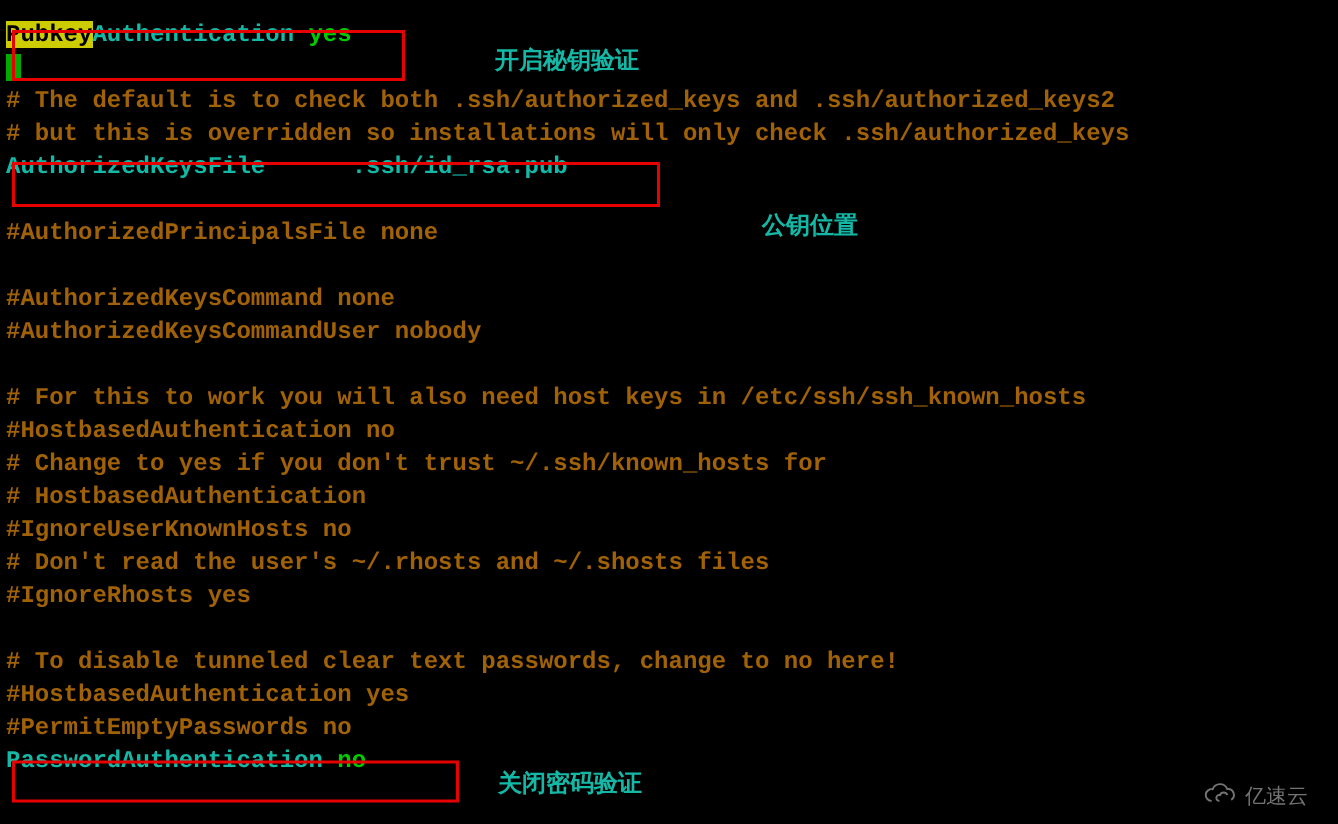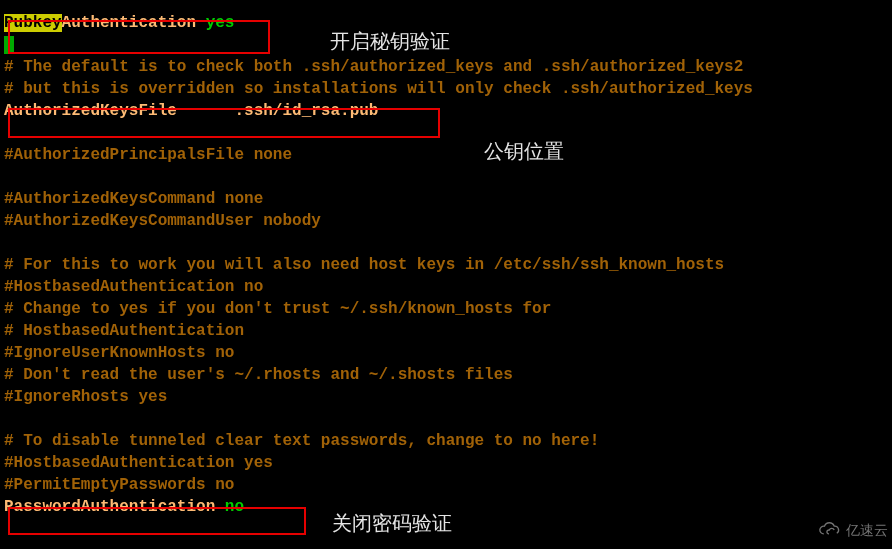--- a/index.html
+++ b/index.html
@@ -10,29 +10,29 @@
       font-weight: bold;
       line-height: 22px;
       padding: 12px 4px 4px 4px;
       width: 892px;
       height: 549px;
       overflow: hidden;
       position: relative;
     }
     .line { white-space: pre; color: #00a8a8; position: relative; height: 22px; }
     .comment { color: #a16207; }
-    .key { color: #fdba74; }
+    .key { color: #14b8a6; }
     .val { color: #00cc00; }
     .hl-pubkey { background: #8b5cf6; color: #000; }
     .hl-pubkey .key { background: #cccc00; color: #000; }
     .cursor { display:inline-block; width:10px; height:18px; background:#00aa00; vertical-align:middle; }
     .box { position: absolute; border: 2.5px solid #e60000; pointer-events: none; }
-    .annot { position: absolute; color: #e5e5e5; font-family: SimSun, "Microsoft YaHei", sans-serif; font-size: 20px; font-weight: normal; pointer-events:none; }
+    .annot { position: absolute; color: #14b8a6; font-family: SimSun, "Microsoft YaHei", sans-serif; font-size: 16px; font-weight: bold; pointer-events:none; }
     .watermark {
-      position: absolute; right: 4px; bottom: 8px;
+      position: absolute; right: 20px; bottom: 8px;
       display:flex; align-items:center; gap:4px;
       color:#888; font-family: Arial,sans-serif; font-size:14px; font-weight:normal;
       opacity:0.85;
     }
     .watermark svg { width:26px; height:18px; }
   </style>
 </head>
 <body>
 
 <div class="line"><span class="hl-pubkey"><span class="key">Pubkey</span></span><span class="key">Authentication </span><span class="val">yes</span></div>
@@ -57,21 +57,21 @@
 <div class="line comment"># To disable tunneled clear text passwords, change to no here!</div>
 <div class="line comment">#HostbasedAuthentication yes</div>
 <div class="line comment">#PermitEmptyPasswords no</div>
 <div class="line"><span class="key">PasswordAuthentication </span><span class="val">no</span></div>
 
 <div class="box" style="left:8px; top:20px; width:262px; height:34px;"></div>
 <div class="box" style="left:8px; top:108px; width:432px; height:30px;"></div>
 <div class="box" style="left:8px; top:507px; width:298px; height:28px;"></div>
 
 <span class="annot" style="left:330px; top:30px;">开启秘钥验证</span>
-<span class="annot" style="left:484px; top:140px;">公钥位置</span>
+<span class="annot" style="left:508px; top:140px;">公钥位置</span>
 <span class="annot" style="left:320px; top:512px;margin-left:12px;">关闭密码验证</span>
 
 <div class="watermark">
   <svg viewBox="0 0 40 24">
       <path fill="none" stroke="#888" stroke-width="2" d="M12 18a6 6 0 1 1 1-11.9A8 8 0 0 1 28 6a6 6 0 0 1 4 11 M20 18a3 3 0 1 1 .5-5.9A4 4 0 0 1 28 12"></path>
     </svg>
   <span>亿速云</span>
 </div>
 
 </body></html>

